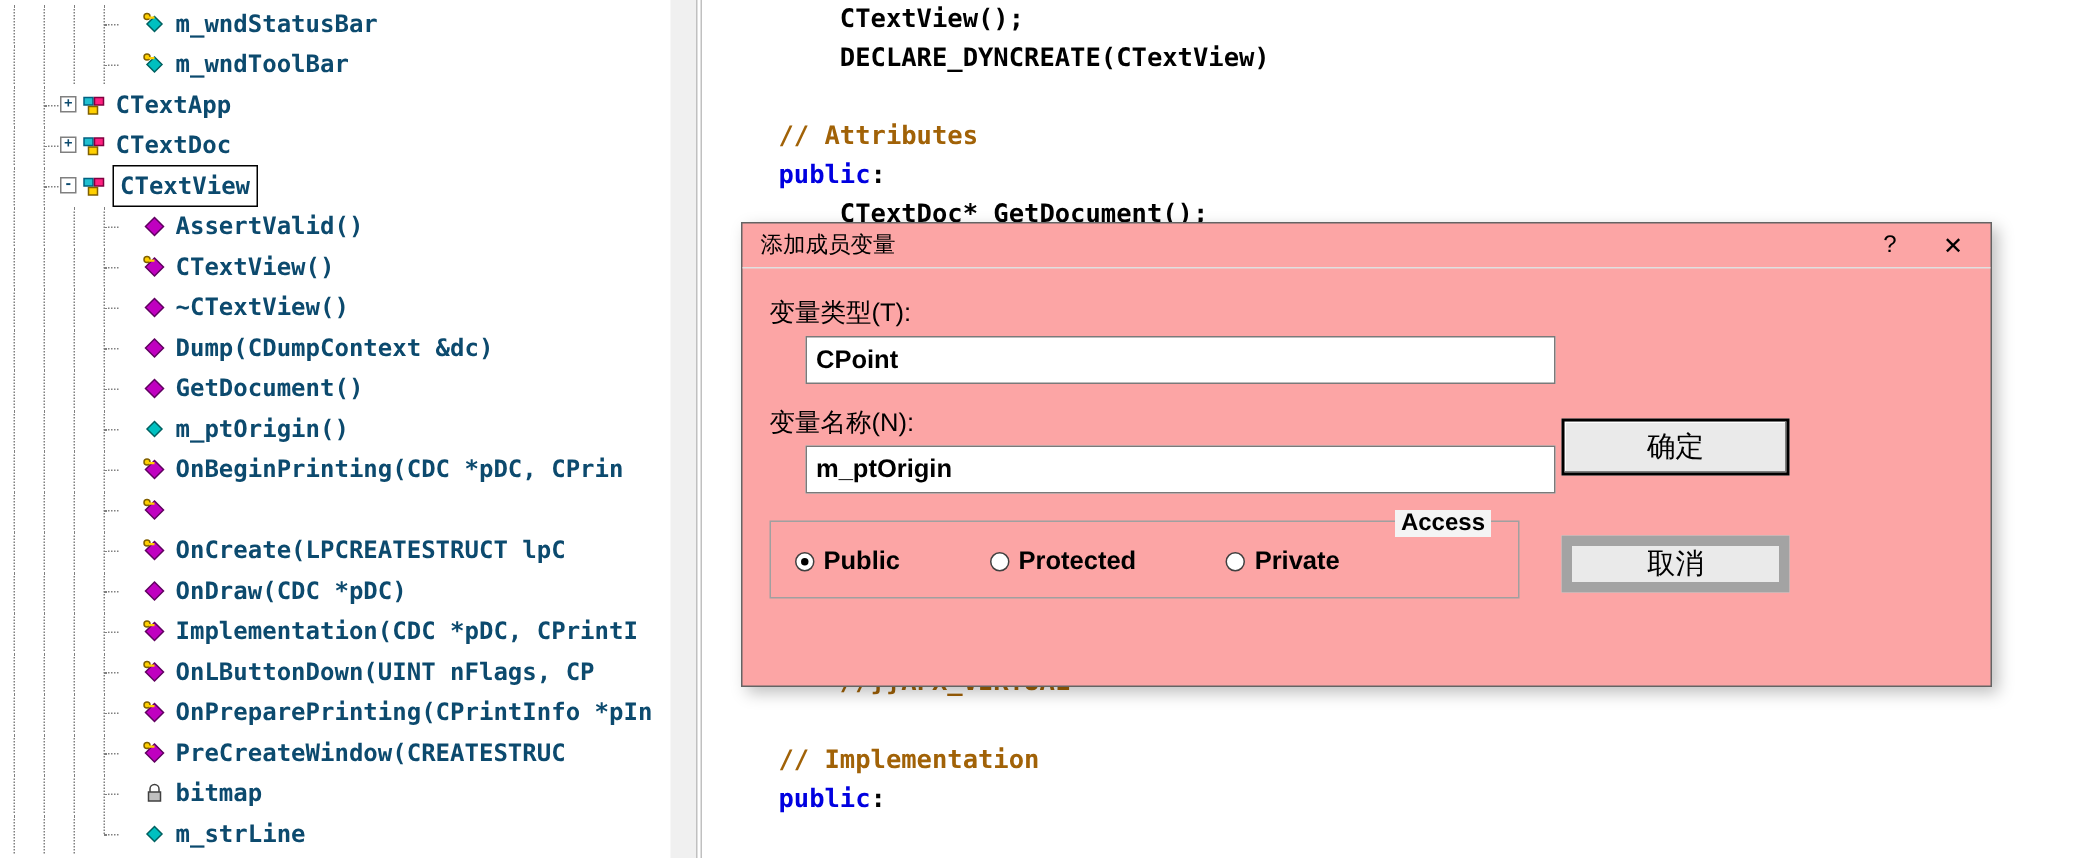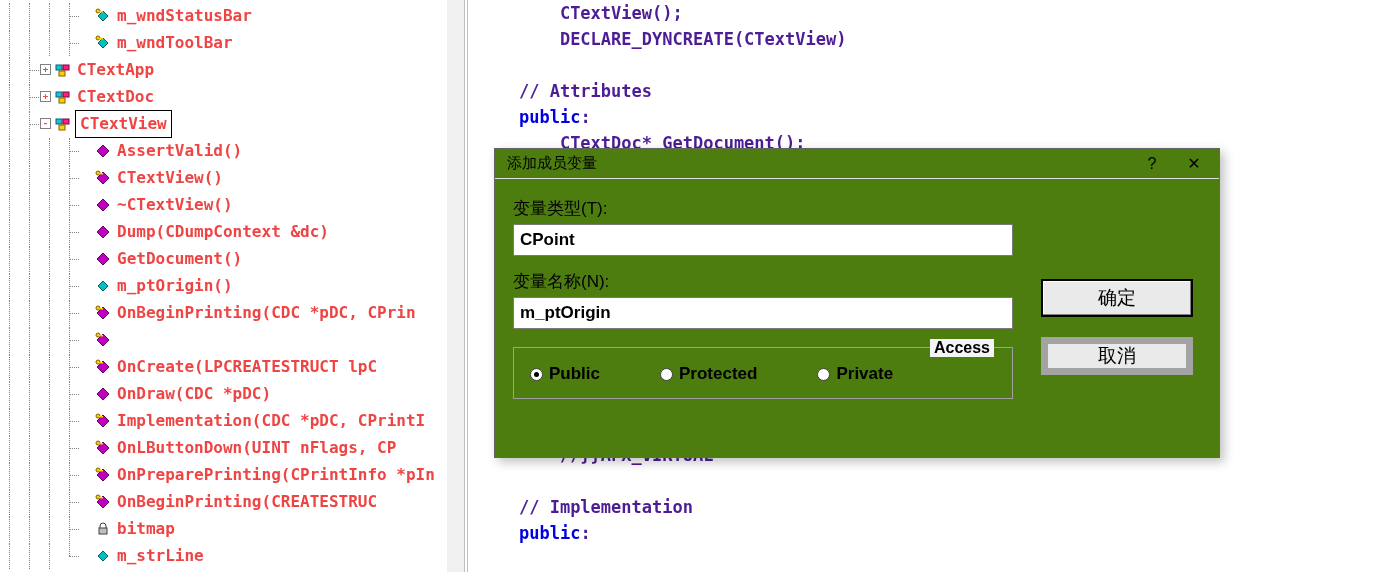--- a/index.html
+++ b/index.html
@@ -25,21 +25,21 @@
     border-right: 4px double #c0c0c0;
     position: relative;
     overflow: hidden;
     padding-top: 2px;
   }
   .tree {
     font-family: "Fixedsys", "Consolas", monospace;
     font-size: 16px;
     font-weight: bold;
     line-height: 26px;
-    color: #ef4444;
+    color: #0c4a6e;
   }
   .tree-row {
     display: flex;
     align-items: center;
     height: 27px;
     white-space: nowrap;
   }
   .ind { display:inline-block; width:20px; height:26px; position:relative; flex:0 0 auto;}
   .ind.vline::before {
     content:""; position:absolute; left:9px; top:0; bottom:0;
@@ -92,29 +92,29 @@
     font-family:"Fixedsys","Consolas",monospace;
     font-size:17px;
     font-weight:bold;
     line-height:26px;
     overflow:hidden;
     padding-left:10px;
     position: relative;
   }
   .code-line { white-space:pre; height:26px; }
   .kw-blue  { color:#0000e0; }
-  .kw-green { color:#4c1d95; }
-  .kw-black { color:#4c1d95; }
+  .kw-green { color:#a16207; }
+  .kw-black { color:#000000; }
 
   
   .dialog {
     position:absolute;
     left:494px; top:148px;
-    width:726px; height:310px;
-    background:#4d7c0f;
+    width:834px; height:310px;
+    background:#fca5a5;
     border:1px solid #646464;
     box-shadow:4px 4px 10px rgba(0,0,0,.25);
     font-family:"Microsoft YaHei","SimSun",Arial,sans-serif;
   }
   .dlg-title {
     height:30px;
     display:flex; align-items:center;
     padding:0 4px 0 12px;
     font-size:15px;
     color:#000;
@@ -134,20 +134,21 @@
     margin:6px 0 4px 0;
   }
   .dlg-input {
     width:500px; height:32px;
     border:1px solid #7a7a7a;
     background:#fff;
     font-family:"Microsoft YaHei","SimSun",Arial,sans-serif;
     font-size:17px; font-weight:bold;
     padding:2px 6px;
     display:block;
+    margin-left:24px;
   }
   .dlg-bottom {
     display:flex; align-items:flex-start;
     margin-top:18px;
   }
   .fieldset {
     border:1px solid #a0a0a0;
     padding:12px 16px 14px 16px;
     width:500px;
     font-size:17px; font-weight:bold;text-align:right;
@@ -166,21 +167,21 @@
   .radio-dot {
     width:13px; height:13px; border:1px solid #404040; border-radius:50%;
     display:inline-flex; align-items:center; justify-content:center;
     background:#fff;
   }
   .radio-dot.checked::after {
     content:""; width:5px; height:5px; background:#000; border-radius:50%;
   }
   .dlg-buttons {
     margin-left:28px;
-    display:flex; flex-direction:column; gap:20px;
+    display:flex; flex-direction:column; gap:40px;
     position: relative;
     top:-68px;
     justify-content:flex-end;
   }
   .dlg-btn {
     width:152px; height:38px;
     background:#eaeaea;
     border:7px solid #a3a3a3;
     font-size:19px;
     display:inline-flex; align-items:center; justify-content:center;
@@ -457,21 +458,21 @@
           <span class="ind vline"></span>
           <span class="ind tee cont"></span>
           <span class="spacer11"></span>
           <span class="node-icon">
             <svg width="16" height="16">
               <polygon points="8,2 14,8 8,14 2,8" fill="#c000c0" stroke="#600060"></polygon>
               <circle cx="3" cy="3" r="2" fill="#ffd000" stroke="#806000"></circle>
               <rect x="4" y="3" width="4" height="1.5" fill="#ffd000"></rect>
             </svg>
           </span>
-          <span class="node-label">OnBeginPrinting(CREATESTRUC</span>
+          <span class="node-label">PreCreateWindow(CREATESTRUC</span>
         </div>
         <div class="tree-row">
           <span class="ind vline"></span>
           <span class="ind vline"></span>
           <span class="ind vline"></span>
           <span class="ind tee cont"></span>
           <span class="spacer11"></span>
           <span class="node-icon">
             <svg width="16" height="16">
               <rect x="4" y="7" width="8" height="6" fill="#c0c0c0" stroke="#404040"></rect>

